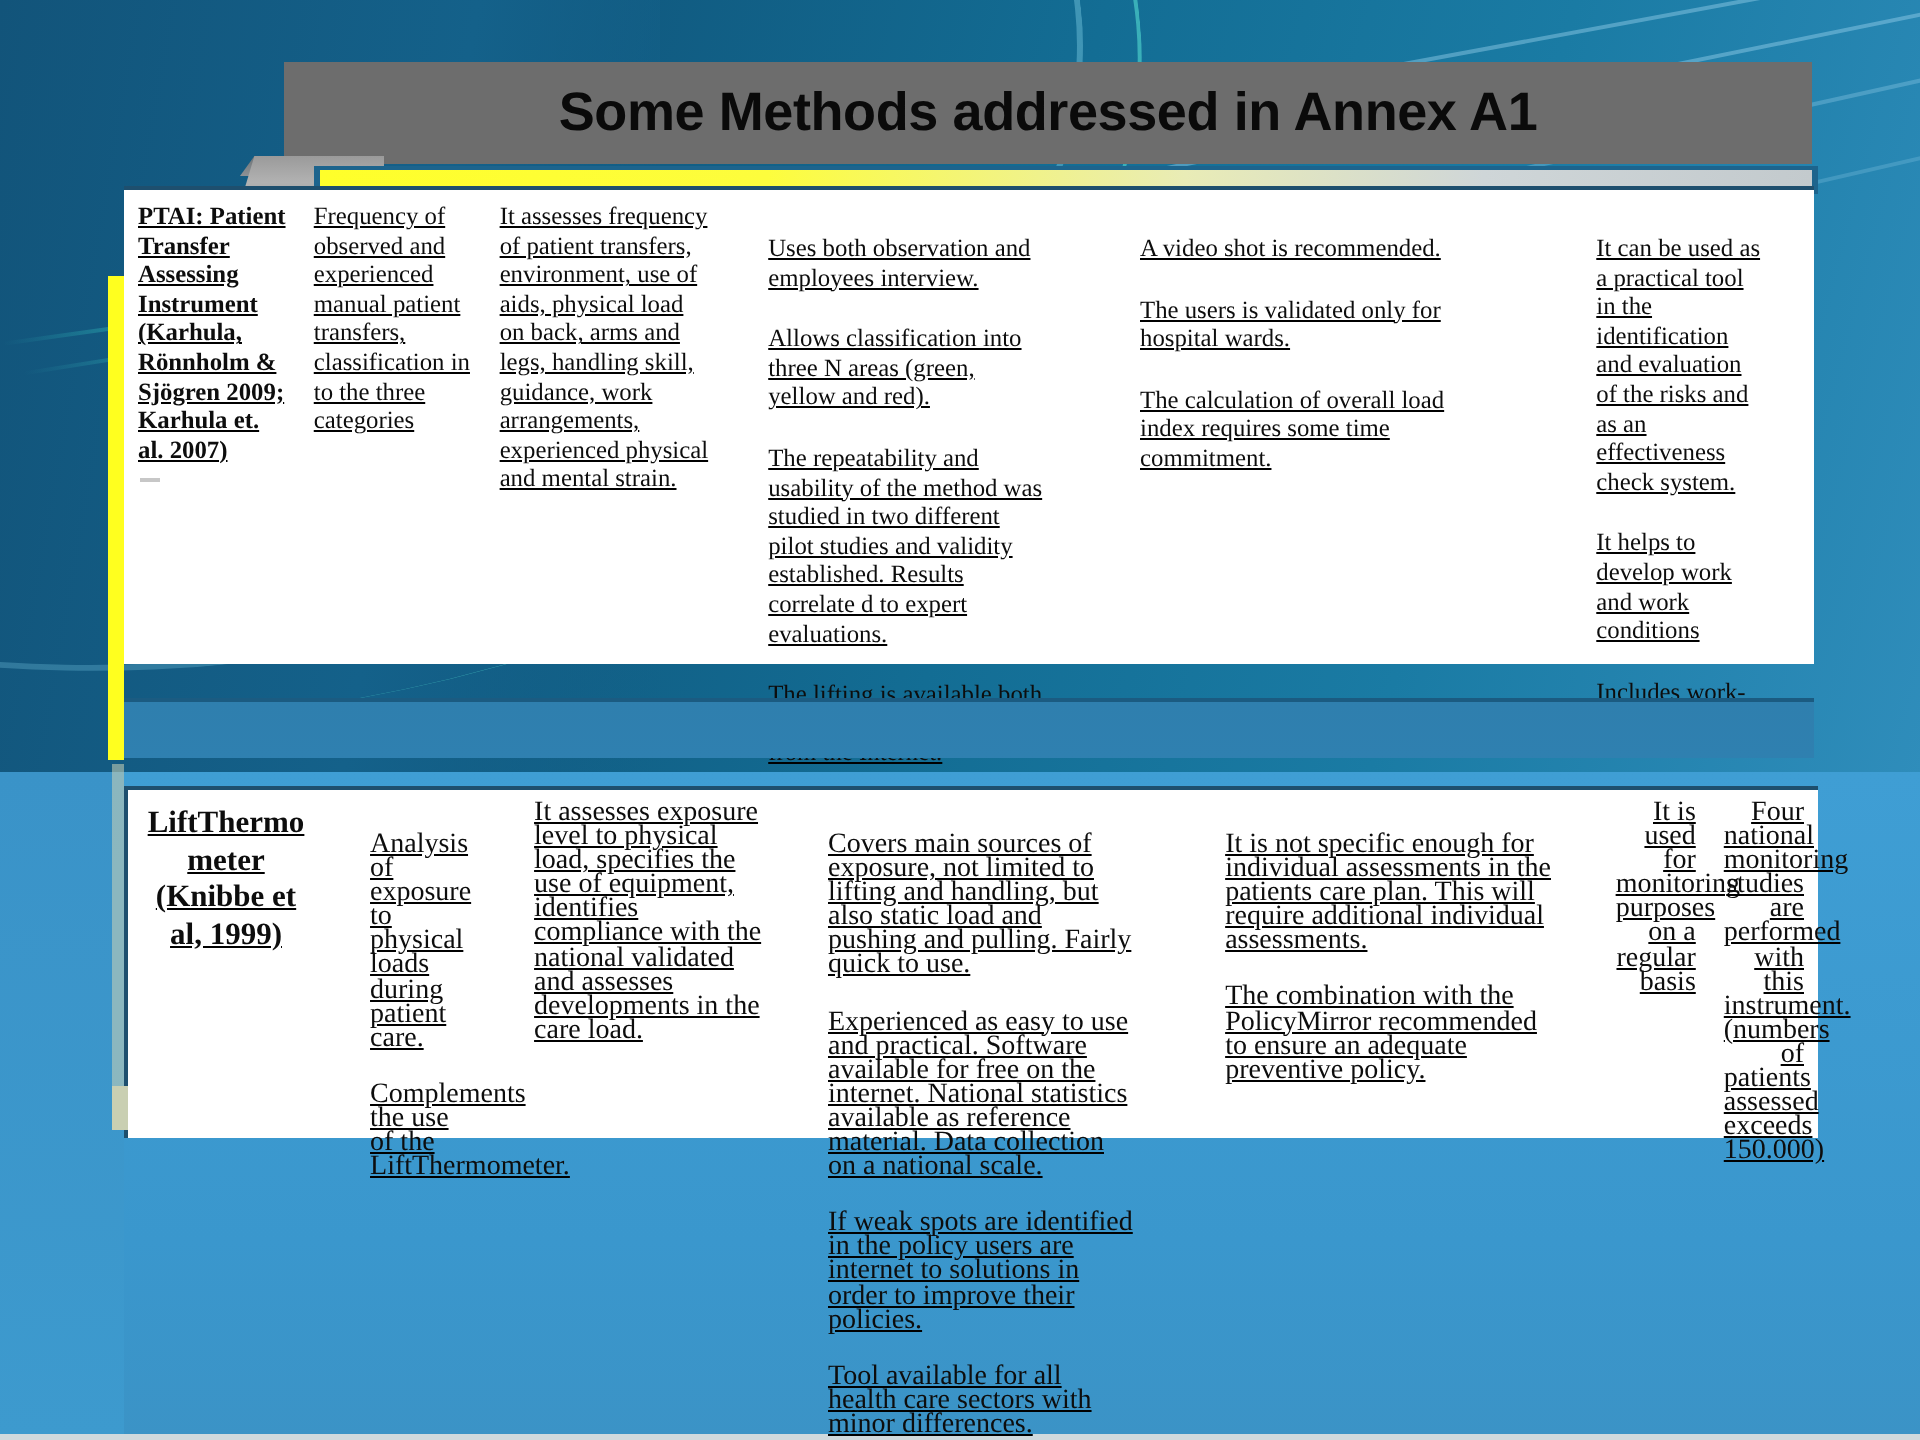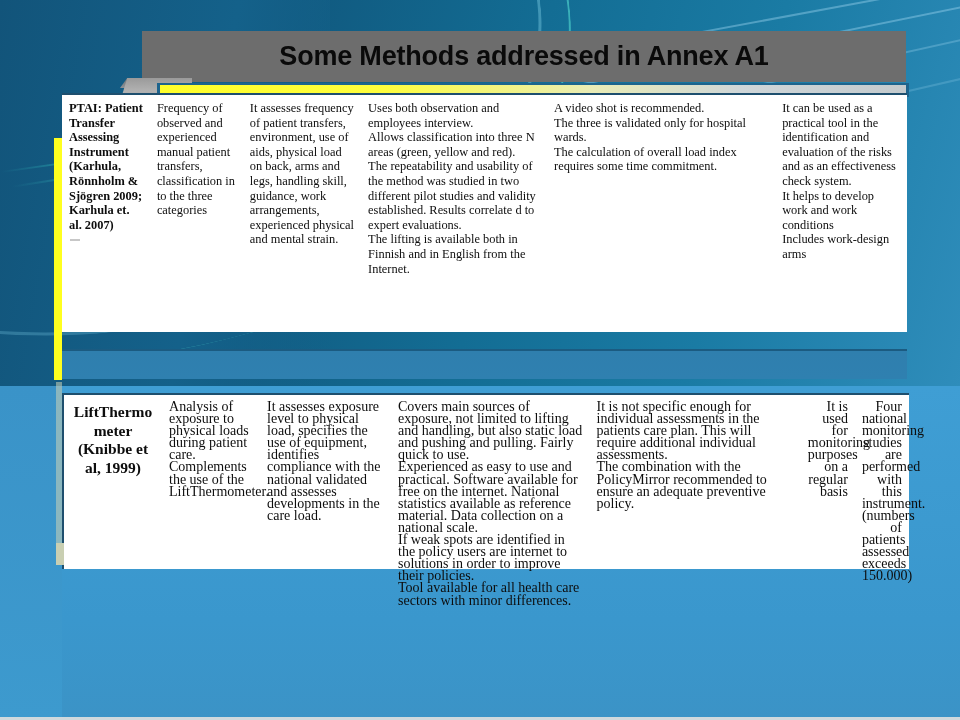--- a/index.html
+++ b/index.html
@@ -193,20 +193,21 @@
   .t2-left-tick2 {
     position:absolute; left:56px; top:382px; width:6px; height:165px;
     background:#cdd3b6;
     opacity:.55;
   }
 
   table.methods {
     width: 100%;
     border-collapse: collapse;
     table-layout: fixed;
+    text-decoration: underline;
   }
   table.methods td {
     vertical-align: top;
     padding: 6px 7px 4px 7px;
     color: #0d0d0d;
   }
 
   
   .t1 td { font-size: 12.4px; line-height: 14.6px; }
   .t1 td.c0 { font-weight: bold; }
@@ -221,21 +222,21 @@
     padding-top: 8px;
   }
   .t2 td.clast { text-align: right; }
 
   
   .artifact {
     position:absolute; left:70px; top:239px;
     width:10px; height:2px; background:#b9b9b9; opacity:.8;
   }
 
-  .p { margin: 0; }
+  .p { margin: 16px; }
 </style>
 </head>
 <body>
 
 <div class="slide">
 
   <div class="bg-top"></div>
   <div class="bg-top-dark-left"></div>
   <div class="ray r1"></div>
   <div class="ray r2"></div>
@@ -277,21 +278,21 @@
           <td class="c1">Frequency of observed and experienced manual patient transfers, classification in to the three categories</td>
           <td class="c2">It assesses frequency of patient transfers, environment, use of aids, physical load on back, arms and legs, handling skill, guidance, work arrangements, experienced physical and mental strain.</td>
           <td class="c3">
             <p class="p">Uses both observation and employees interview.</p>
             <p class="p">Allows classification into three N areas (green, yellow and red).</p>
             <p class="p">The repeatability and usability of the method was studied in two different pilot studies and validity established.  Results correlate d to expert evaluations.</p>
             <p class="p">The lifting is available both in Finnish and in English from the Internet.</p>
           </td>
           <td class="c4">
             <p class="p">A video shot is recommended.</p>
-            <p class="p">The three is validated only for hospital wards.</p>
+            <p class="p">The users is validated only for hospital wards.</p>
             <p class="p">The calculation of overall load index requires some time commitment.</p>
           </td>
           <td class="c5">
             <p class="p">It can be used as a practical tool in the identification and evaluation of the risks and as an effectiveness check system.</p>
             <p class="p">It helps to develop work and work conditions</p>
             <p class="p">Includes work-design arms</p>
           </td>
         </tr>
       </tbody>
     </table>

